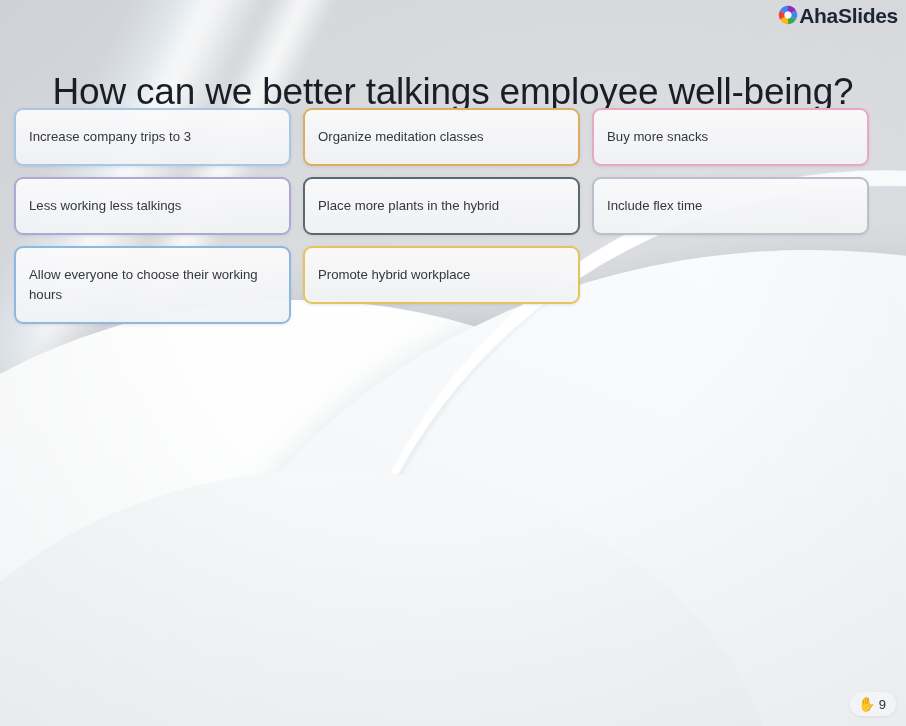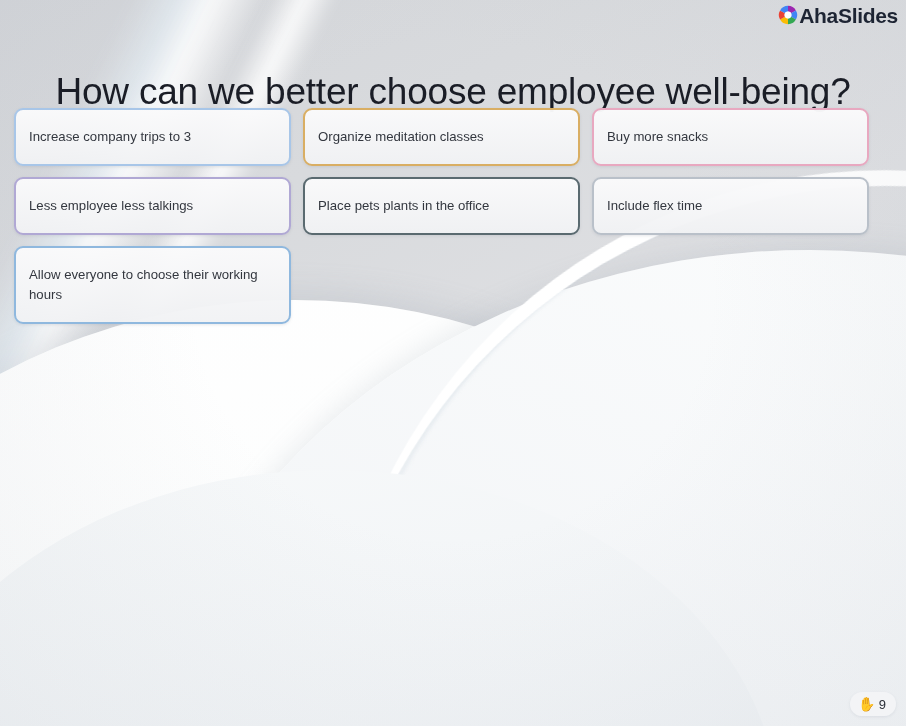--- a/index.html
+++ b/index.html
@@ -207,43 +207,46 @@
       <path d="M41.3 14 A20 20 0 0 1 41.3 34 L30.6 27.8 A7.6 7.6 0 0 0 30.6 20.2 Z" fill="#4285F4"></path>
       <path d="M41.3 34 A20 20 0 0 1 24 44 L24 31.6 A7.6 7.6 0 0 0 30.6 27.8 Z" fill="#34A853"></path>
       <path d="M24 44 A20 20 0 0 1 6.7 34 L17.4 27.8 A7.6 7.6 0 0 0 24 31.6 Z" fill="#FBBC05"></path>
       <path d="M6.7 34 A20 20 0 0 1 6.7 14 L17.4 20.2 A7.6 7.6 0 0 0 17.4 27.8 Z" fill="#EA4335"></path>
       <path d="M6.7 14 A20 20 0 0 1 24 4 L24 16.4 A7.6 7.6 0 0 0 17.4 20.2 Z" fill="#4285F4"></path>
       <circle cx="24" cy="24" r="7.6" fill="#ffffff"></circle>
     </svg>
     <span class="logo-text">AhaSlides</span>
   </div>
 
-  <h1 class="title">How can we better choose employee well-being?</h1>
+  <h1 class="title">How can we better talkings employee well-being?</h1>
 
   <div class="grid">
       <div class="card" style="border-color: rgb(168, 198, 232);">
         <span>Increase company trips to 3</span>
       </div>
       <div class="card" style="border-color: rgb(217, 174, 99);">
         <span>Organize meditation classes</span>
       </div>
       <div class="card" style="border-color: rgb(232, 168, 192); align-items: center;">
         <span>Buy more snacks</span>
       </div>
       <div class="card" style="border-color: rgb(176, 168, 212);">
-        <span>Less employee less talkings</span>
+        <span>Less working less talkings</span>
       </div>
       <div class="card" style="border-color: rgb(90, 106, 112);">
-        <span>Place pets plants in the office</span>
+        <span>Place more plants in the hybrid</span>
       </div>
       <div class="card" style="border-color: rgb(185, 192, 201);">
         <span>Include flex time</span>
       </div>
       <div class="card two-line" style="border-color: rgb(143, 184, 222);">
         <span>Allow everyone to choose their working hours</span>
+      </div>
+      <div class="card" style="border-color: rgb(227, 198, 89);">
+        <span>Promote hybrid workplace</span>
       </div>
     </div>
 
   <div class="hand-badge">
     <span class="hand-icon">✋</span>
     <span class="hand-count">9</span>
   </div>
 
 </div>
 

